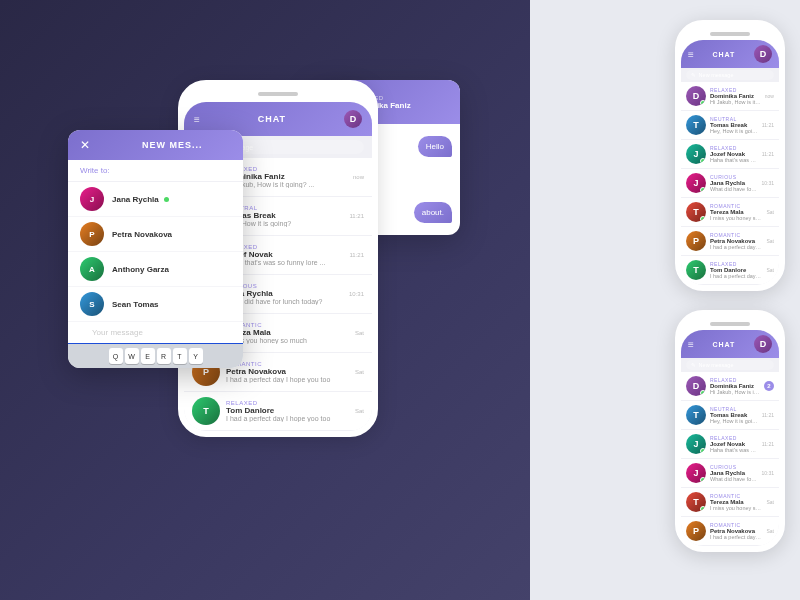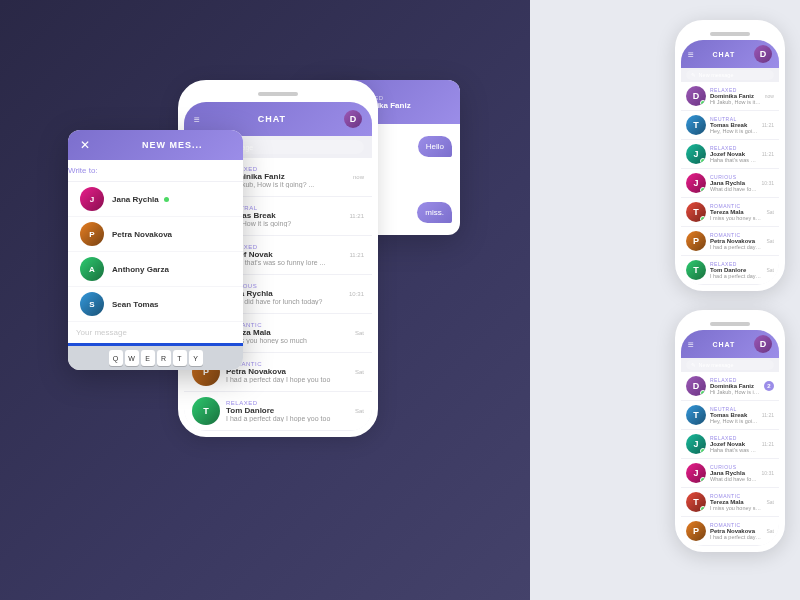--- a/index.html
+++ b/index.html
@@ -226,21 +226,21 @@
     .overlay-title {
       color: white;
       font-size: 9px;
       font-weight: 700;
       letter-spacing: 1px;
       text-transform: uppercase;
       padding-left: 44px;
     }
 
     .write-to {
-      padding: 6px 0;
+      padding: 6px 12px;
       font-size: 8px;
       color: #9b8de8;
       border-bottom: 1px solid #f0f0f5;
     }
 
     .overlay-contact {
       display: flex;
       align-items: center;
       padding: 5px 12px;
       gap: 8px;
@@ -263,24 +263,24 @@
     .overlay-status {
       width: 5px;
       height: 5px;
       background: #4cd964;
       border-radius: 50%;
       display: inline-block;
       margin-left: 3px;
     }
 
     .overlay-input {
-      padding: 6px 8px;
+      padding: 6px 24px;
       font-size: 8px;
       color: #ccc;
-      border-bottom: 3px solid #1d4ed8;
+      border-bottom: 1px solid #1d4ed8;
     }
 
     .keyboard {
       background: #d1d5db;
       padding: 4px 2px;
       display: flex;
       justify-content: center;
       gap: 2px;
     }
 
@@ -785,15 +785,15 @@
       <div class="avatar-placeholder" style="font-size:10px;">D</div>
     </div>
     <div>
       <div class="convo-mood">RELAXED</div>
       <div class="convo-name">Dominika Faniz</div>
     </div>
   </div>
   <div class="messages-area">
     <div class="message-bubble bubble-sent">Hello</div>
     <div class="message-bubble bubble-received">t about you?</div>
-    <div class="message-bubble bubble-sent">miss.</div>
+    <div class="message-bubble bubble-sent">about.</div>
   </div>
 </div>
 
 </body></html>

